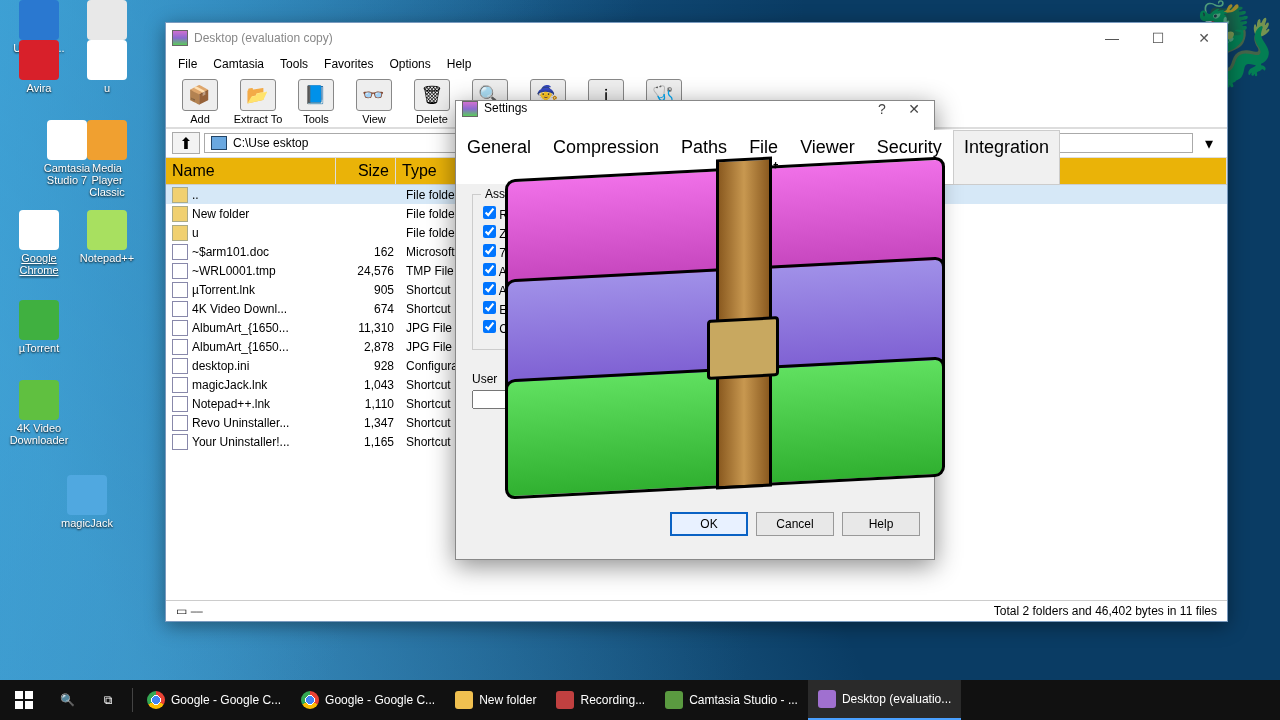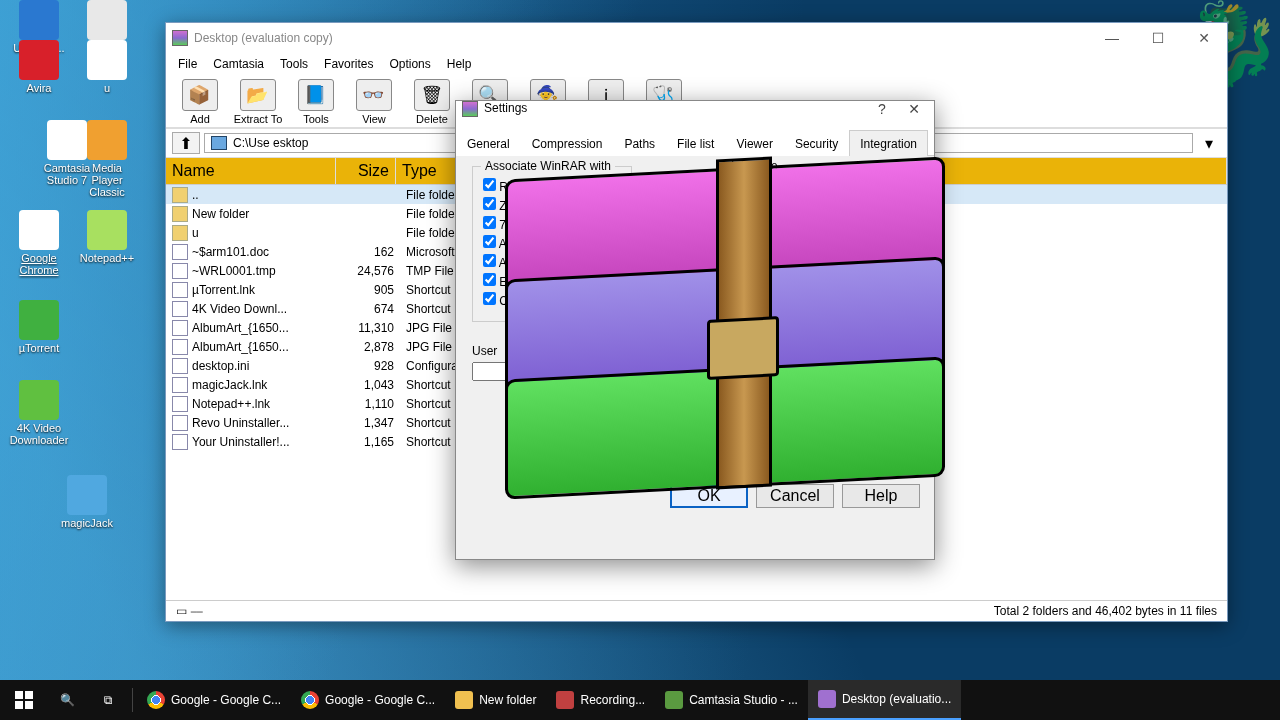--- a/index.html
+++ b/index.html
@@ -43,29 +43,29 @@
 .frow .fs{width:60px;text-align:right;padding-right:6px}
 .frow .ft{flex:1;padding-left:6px;white-space:nowrap;overflow:hidden}
 .status { position:absolute; bottom:0; left:0; right:0; border-top:1px solid #ccc; font-size:12px; padding:3px 10px; text-align:right; background:#fff; }
 
 
 .settings { position:absolute; left:455px; top:100px; width:480px; height:460px; background:#f0f0f0; border:1px solid #888; box-shadow:0 6px 24px rgba(0,0,0,.45); }
 .settings .dtitle { height:28px; display:flex; align-items:flex-start; padding:0 4px 0 6px; background:#fff; font-size:12px; }
 .settings .dtitle .ticon{width:16px;height:16px;margin-right:6px;background:linear-gradient(#d070d0,#8a6ad0,#5acc5a);border:1px solid #666;}
 .settings .dtitle .dctl{margin-left:auto;display:flex;gap:0}
 .settings .dtitle .dctl div{width:32px;text-align:center;font-size:14px;color:#444}
-.tabs { display:flex; background:#fff; border-bottom:1px solid #ccc; font-size:12px;text-align:right; }
+.tabs { display:flex; background:#fff; border-bottom:1px solid #ccc; font-size:18px;text-align:right; }
 .tabs div { padding:6px 10px 5px; border:1px solid transparent; border-bottom:none; position:relative; top:1px; background:#fff;}
 .tabs div.act{ border-color:#ccc; background:#f0f0f0; }
 .dbody { padding:10px 16px; font-size:12px; position:relative; height:362px; }
 .grp { border:1px solid #ccc; padding:8px 10px 10px; margin-bottom:10px; position:relative; }
 .grp .gl { position:absolute; top:-8px; left:8px; background:#f0f0f0; padding:0 4px; }
 .cb { display:block; margin:3px 0; }
 .dbtns { position:absolute; bottom:10px; right:14px; display:flex; gap:8px; }
-.dbtns button { width:78px; height:24px; font-size:16px; background:#e8e8e8; border:1px solid #999; }
+.dbtns button { width:78px; height:24px; font-size:12px; background:#e8e8e8; border:1px solid #999; }
 .dbtns button.pri{ border:2px solid #0a62c4; background:#e8f1ff; }
 
 
 .archive { position:absolute; left:505px; top:168px; width:440px; height:320px; }
 .book { position:absolute; left:0; width:100%; height:120px; border:3px solid #000; border-radius:10px; transform:skewY(-3deg); }
 .b1{ top:0;   background:linear-gradient(#f070e8,#c040b8); }
 .b2{ top:100px; background:linear-gradient(#a090e8,#7a5ad0); }
 .b3{ top:200px; background:linear-gradient(#60e060,#30b030); }
 .belt { position:absolute; left:48%; top:-10px; width:56px; height:330px; background:linear-gradient(90deg,#8a5a20,#c89850,#8a5a20); border:3px solid #000; transform:skewY(-3deg); }
 .buck { position:absolute; left:46%; top:150px; width:72px; height:60px; background:#c8a860; border:3px solid #000; transform:skewY(-3deg); border-radius:4px;}

